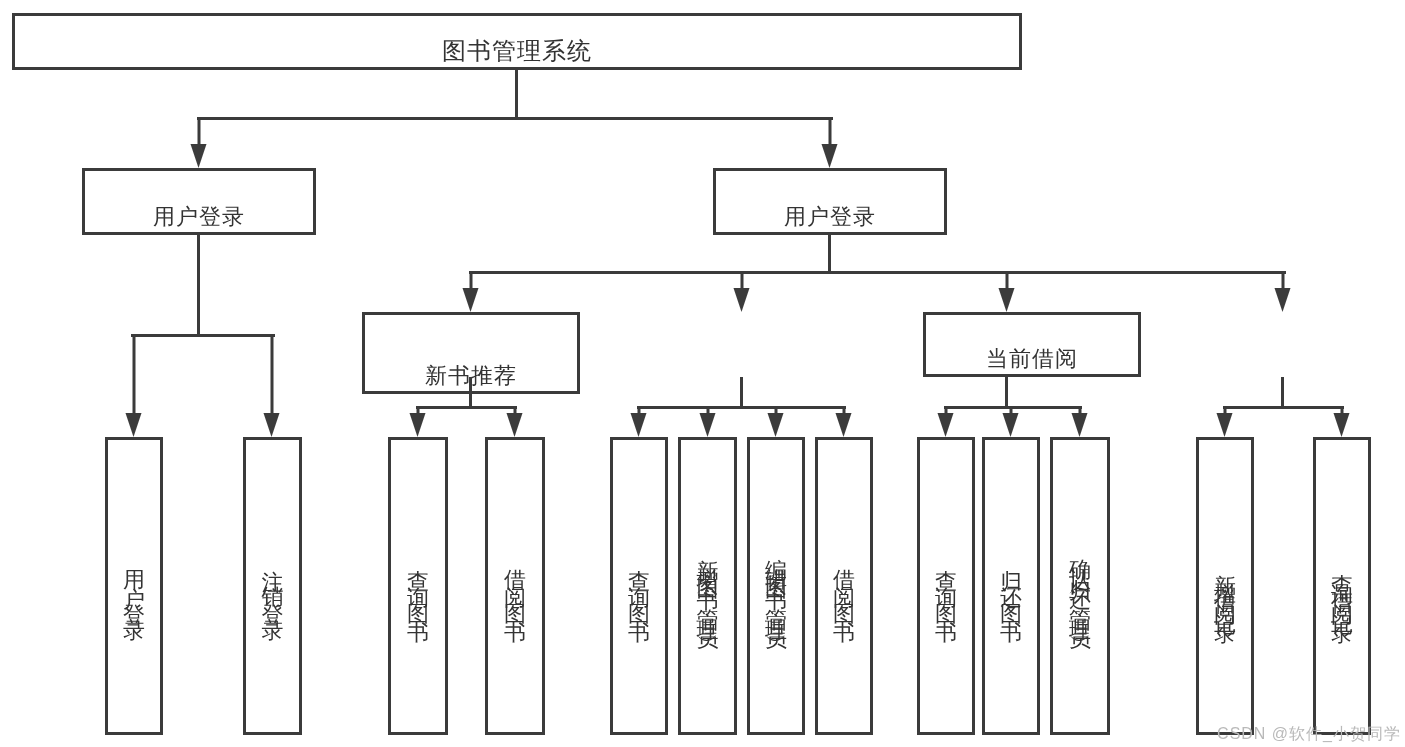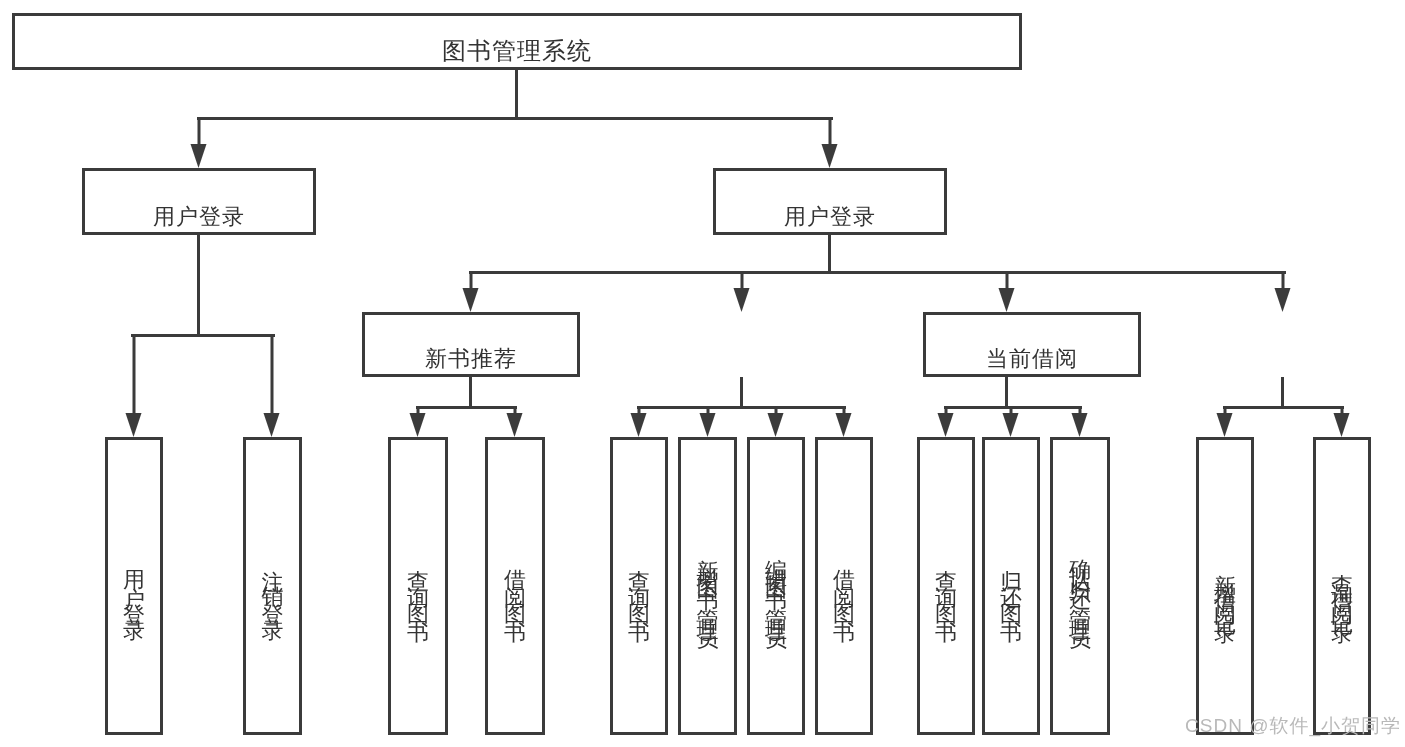--- a/index.html
+++ b/index.html
@@ -45,22 +45,22 @@
     content:"";position:absolute;left:7px;top:0;width:3px;
     height:calc(100% - 20px);background:var(--ink);
   }
   .arrow::after{
     content:"";position:absolute;left:0;bottom:0;width:0;height:0;
     border-left:8.5px solid transparent;border-right:8.5px solid transparent;
     border-top:24px solid var(--ink);
   }
 
   .watermark{
-    position:absolute;right:4px;bottom:8px;
-    color:var(--wm);font-size:19px;letter-spacing:1px;
+    position:absolute;right:4px;bottom:2px;
+    color:var(--wm);font-size:16px;letter-spacing:1px;
   }
 </style>
 </head>
 <body>
 
 <div class="stage">
 
   <div class="box root" style="left:12px;top:13px;width:1010px;height:57px">
     <span>图书管理系统</span>
   </div>
@@ -82,21 +82,21 @@
   <div class="arrow" style="left:134px;top:336px;height:101px"></div>
   <div class="arrow" style="left:272px;top:336px;height:101px"></div>
 
   <div class="vline" style="left:828px;top:235px;height:38px"></div>
   <div class="hline" style="left:469px;top:271px;width:817px"></div>
   <div class="arrow" style="left:471px;top:272px;height:40px"></div>
   <div class="arrow" style="left:742px;top:272px;height:40px"></div>
   <div class="arrow" style="left:1007px;top:272px;height:40px"></div>
   <div class="arrow" style="left:1283px;top:272px;height:40px"></div>
 
-  <div class="box" style="left:362px;top:312px;width:218px;height:65px">
+  <div class="box" style="left:362px;top:312px;width:218px;height:82px">
     <span>新书推荐</span>
   </div>
   <div class="box" style="left:923px;top:312px;width:218px;height:65px">
     <span>当前借阅</span>
   </div>
 
   <div class="vline" style="left:469px;top:377px;height:31px"></div>
   <div class="hline" style="left:416px;top:406px;width:101px"></div>
   <div class="arrow" style="left:418px;top:407px;height:30px"></div>
   <div class="arrow" style="left:515px;top:407px;height:30px"></div>

